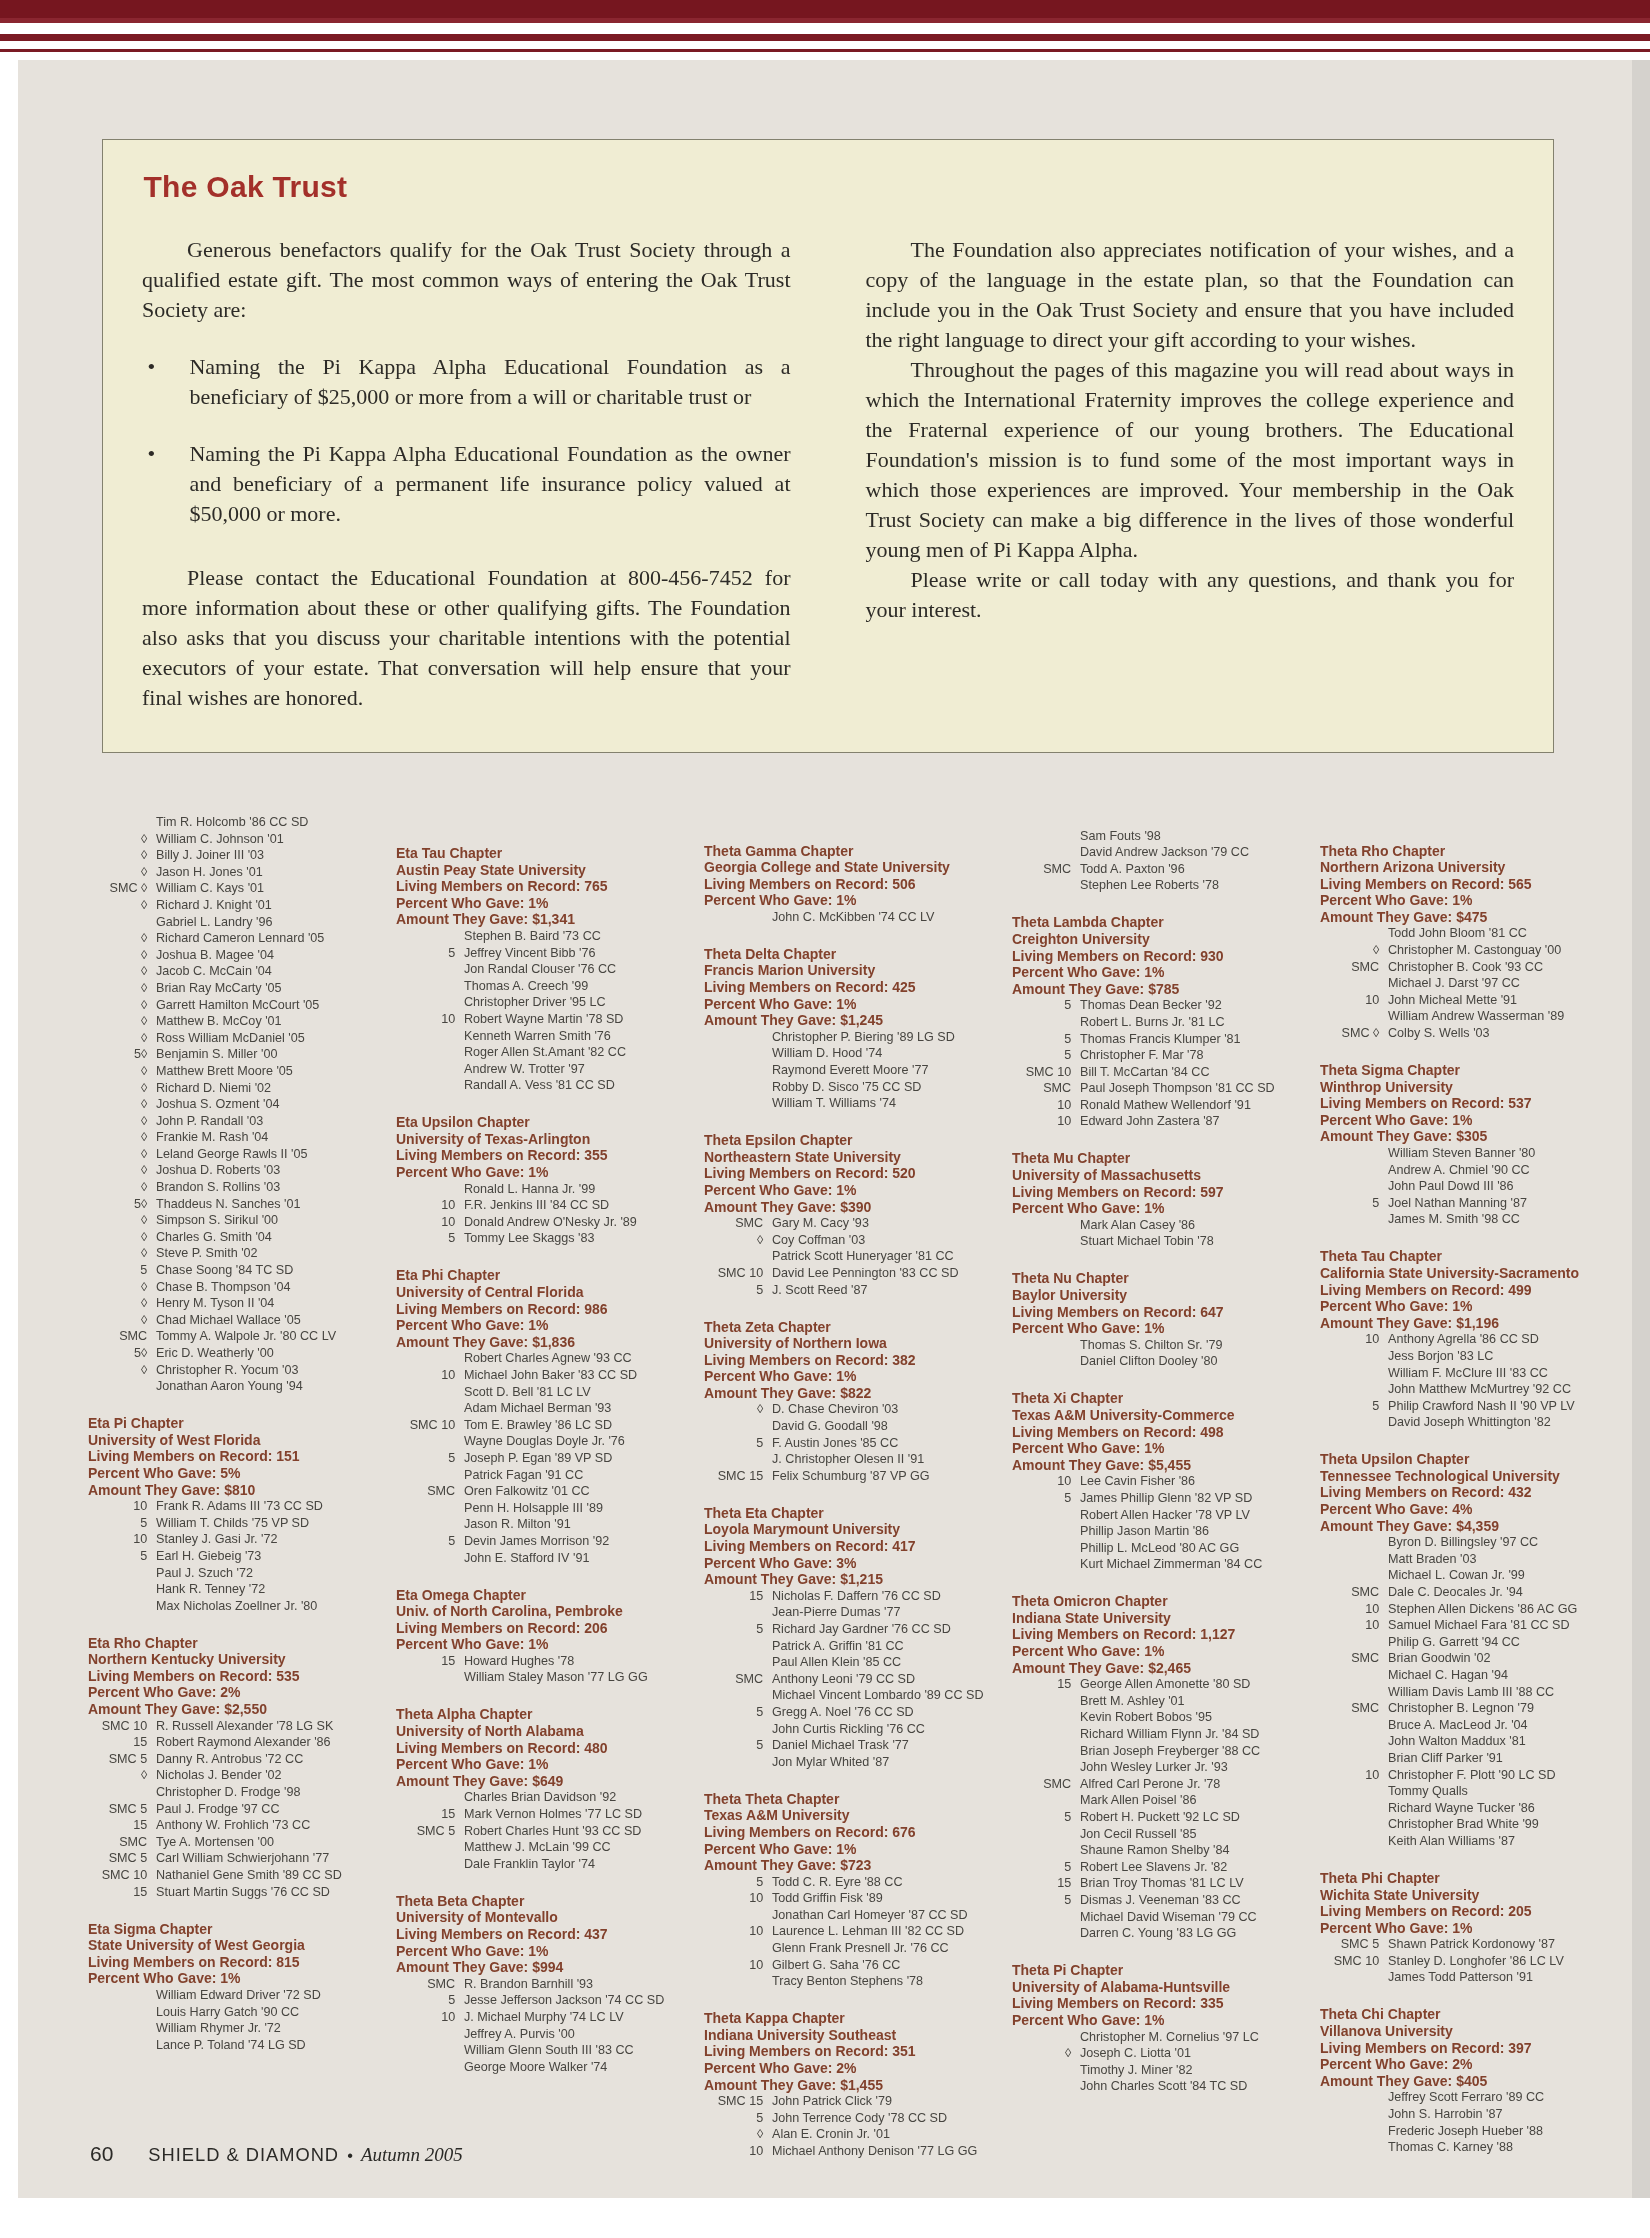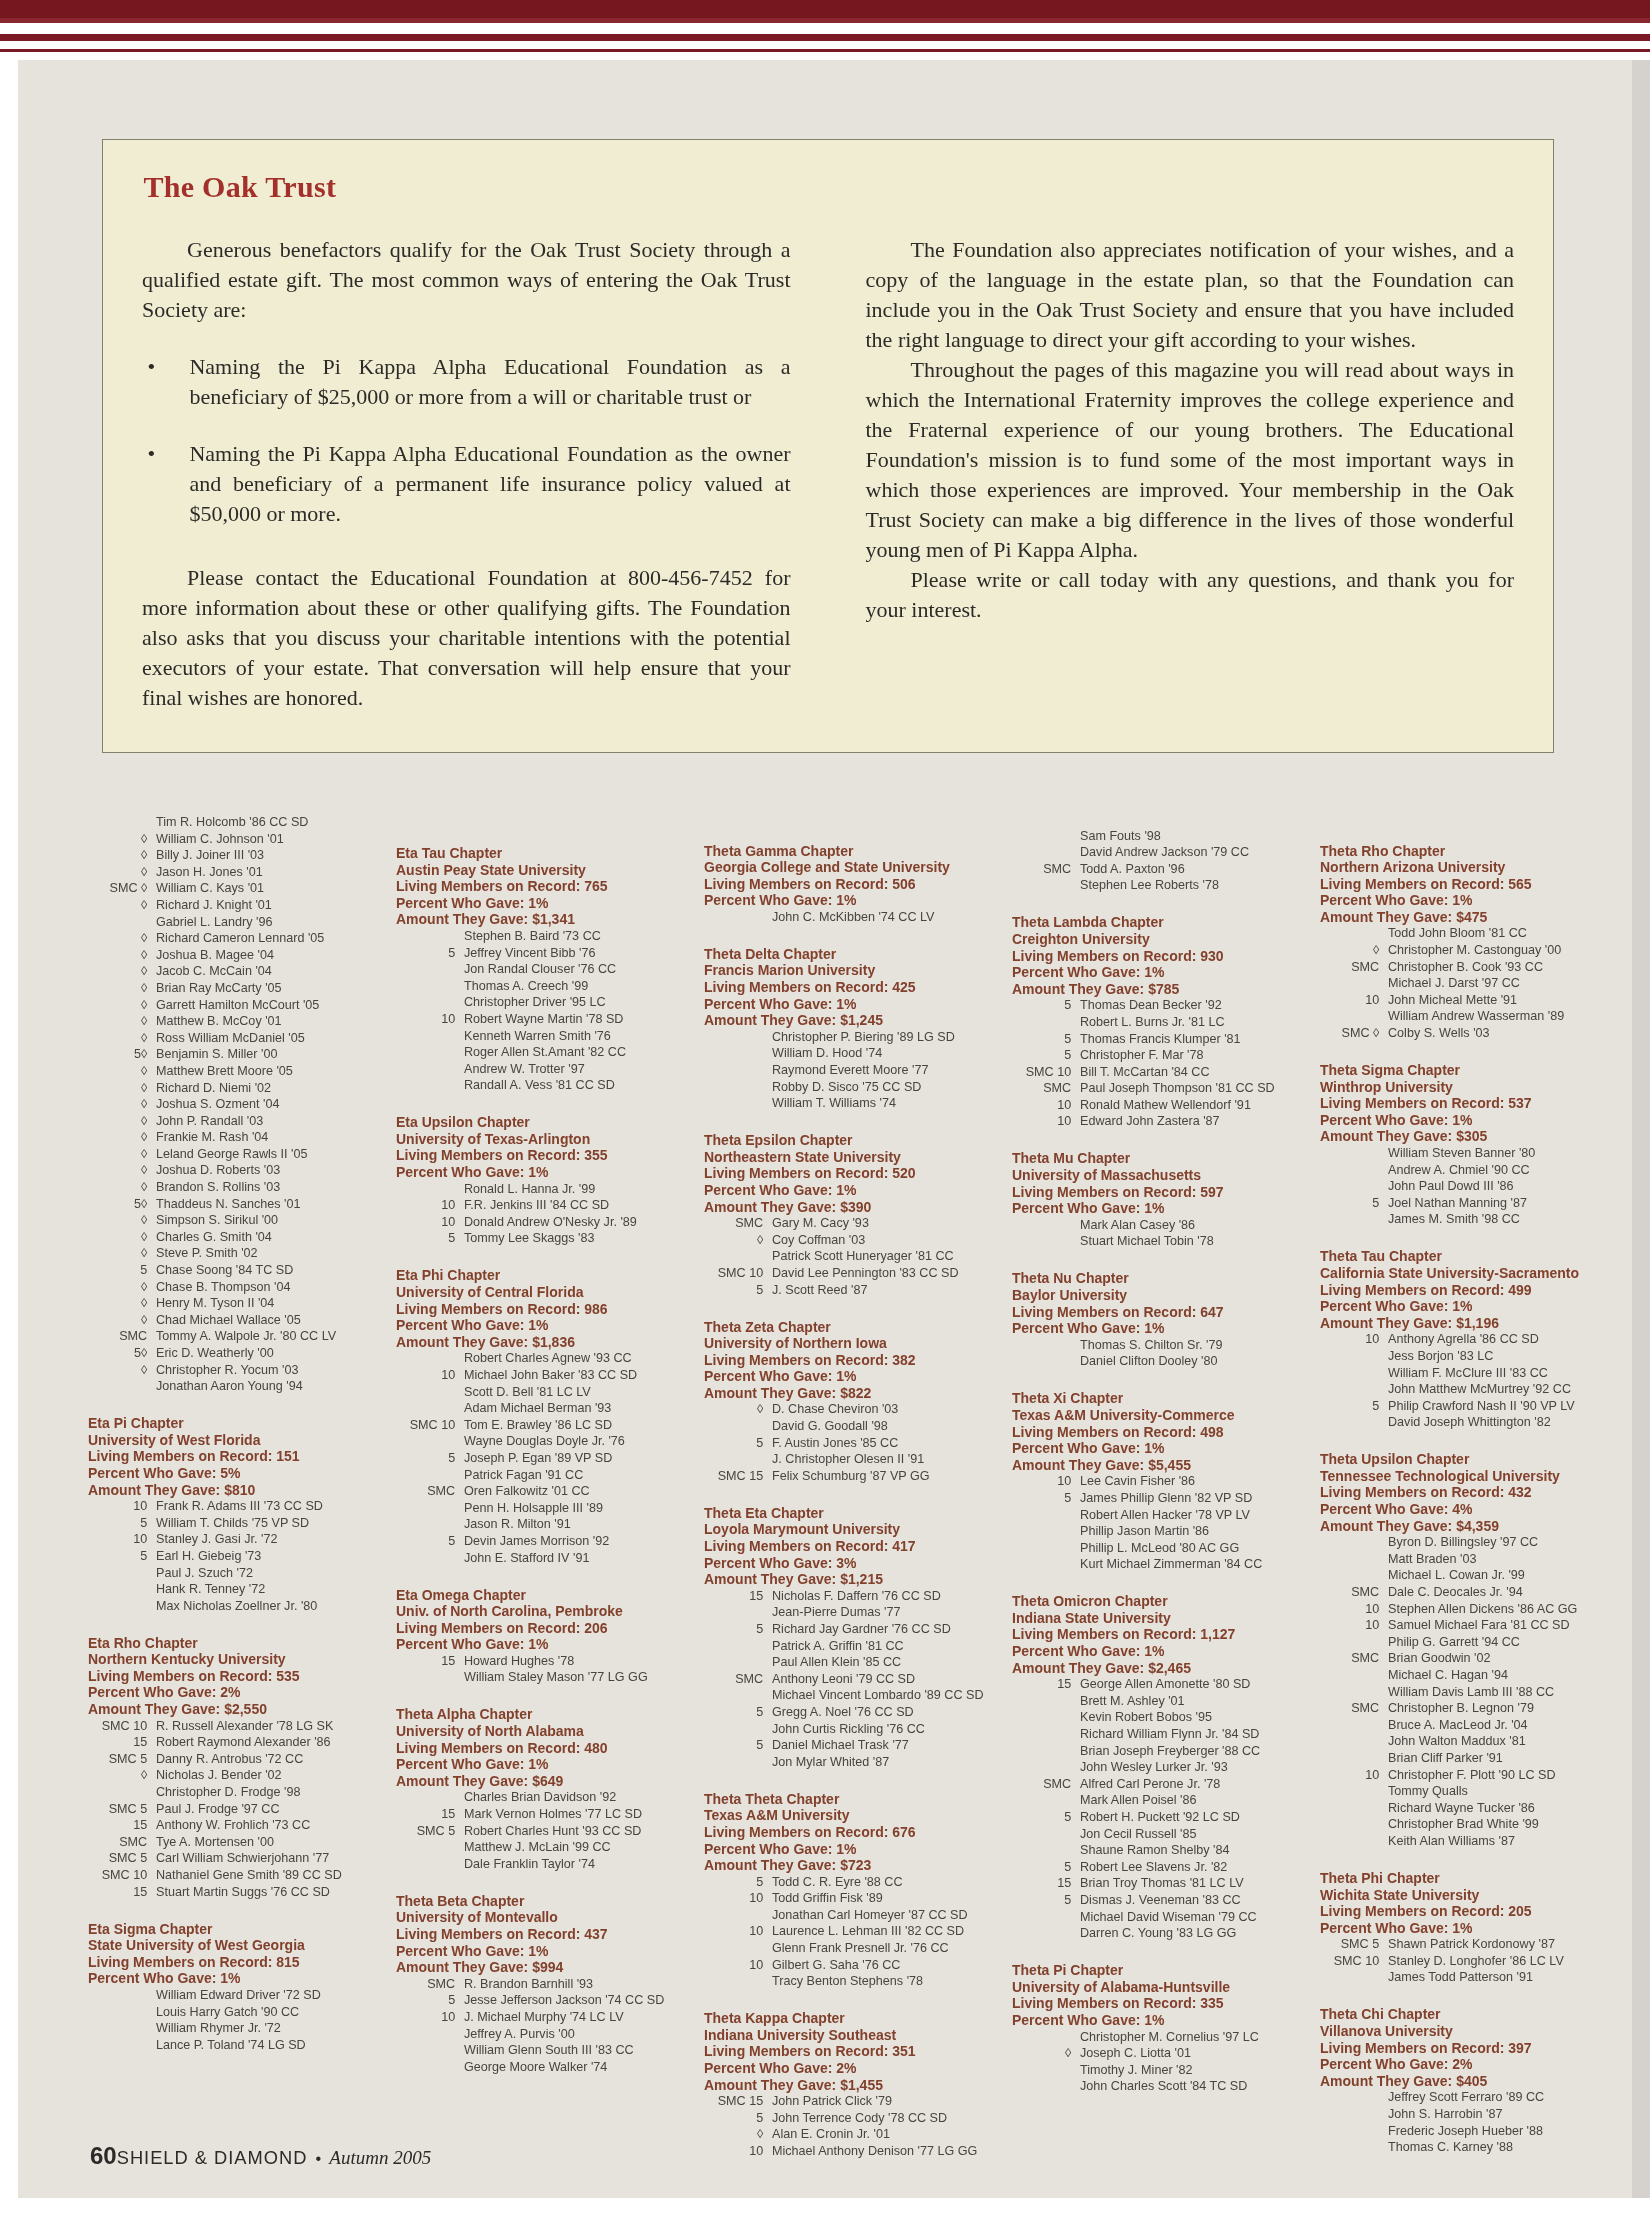--- a/index.html
+++ b/index.html
@@ -14,21 +14,21 @@
   .page-bg{position:absolute;left:17.6px;top:60px;width:1615px;height:2138px;background:#e6e2dc;}
   .scan-edge{position:absolute;right:0;top:60px;width:17.6px;height:2138px;background:#d5d2cd;}
 
   
   .oak-box{
     position:absolute;left:102px;top:139px;width:1452px;height:614px;
     background:#f0edd3;border:1.4px solid #83816e;box-sizing:border-box;
     padding:26px 39px 0 39px;
   }
   .oak-title{
-    font-size:30px;font-weight:bold;color:#a3302a;margin:4.1px 0 31px 1.4px;letter-spacing:0.3px;font-family:Liberation Serif, serif;
+    font-size:30px;font-weight:bold;color:#a3302a;margin:4.1px 0 31px 1.4px;letter-spacing:0.3px;
   }
   .box-cols{display:flex;gap:75px;}
   .bcol{
     flex:1;font-family:Liberation Serif, serif;font-size:22px;line-height:30px;
     color:#2d2b27;text-align:justify;
   }
   .indent{text-indent:45px;}
   .bullets{margin:27px 0 0 0;}
   .bullet{display:flex;margin-bottom:27px;}
   .bdot{width:42px;flex:none;padding-left:5.4px;}
@@ -44,21 +44,21 @@
   .dcol:nth-child(4){padding-top:13.6px;}
   .dcol:nth-child(5){padding-top:28.5px;}
   .blk{margin-bottom:20.4px;}
   .chead{font-weight:bold;color:#82412c;font-size:14px;line-height:16.6px;white-space:nowrap;}
   .mrow{display:flex;font-size:12.6px;line-height:16.6px;color:#474540;white-space:nowrap;}
   .pfx{width:68px;flex:none;text-align:right;padding-right:8.8px;box-sizing:border-box;}
   .nm{flex:1;}
 
   
   .footer{position:absolute;left:90px;top:2142px;display:flex;align-items:baseline;color:#2b2a27;}
-  .pgnum{font-weight:bold;font-size:24px;}
+  .pgnum{font-weight:normal;font-size:21px;margin-right:35px;}
   .mag{font-size:18.3px;letter-spacing:1px;}
   .sep{margin:0 8.1px;font-size:16.3px;}
   .issue{font-family:"Liberation Serif",serif;font-style:italic;font-size:19px;}
 </style>
 </head>
 <body>
 
 <div class="band-top"></div>
 <div class="rule-a"></div>
 <div class="rule-b"></div>

